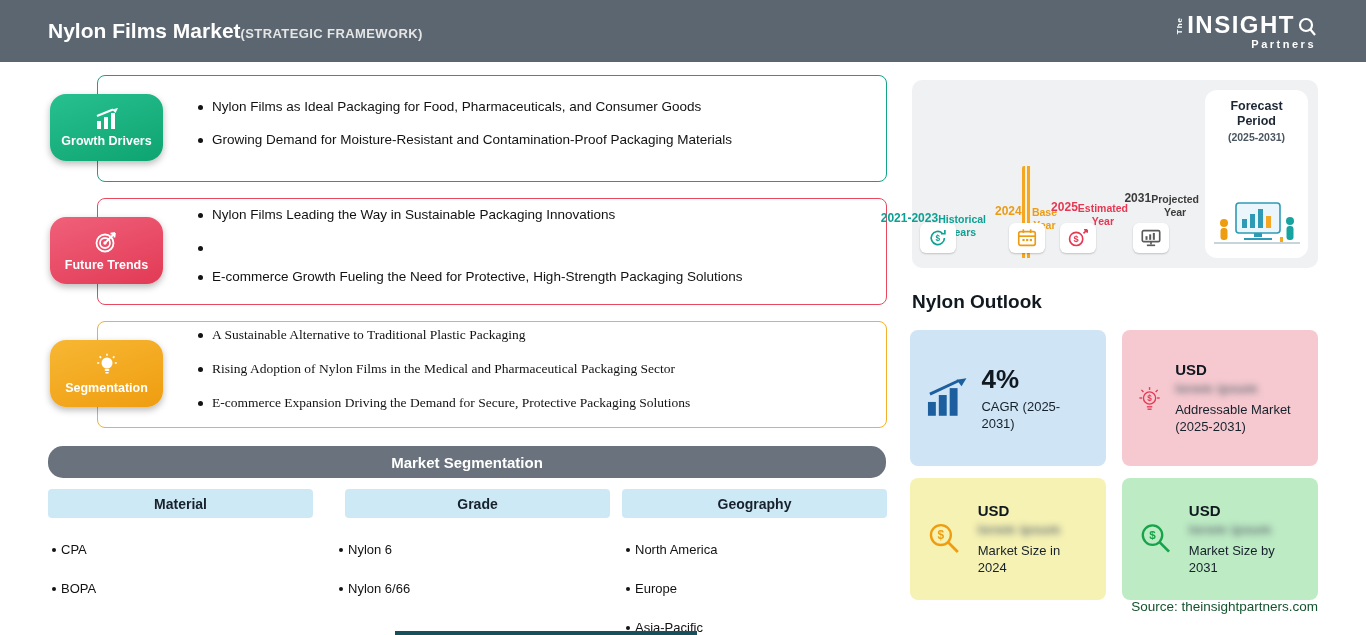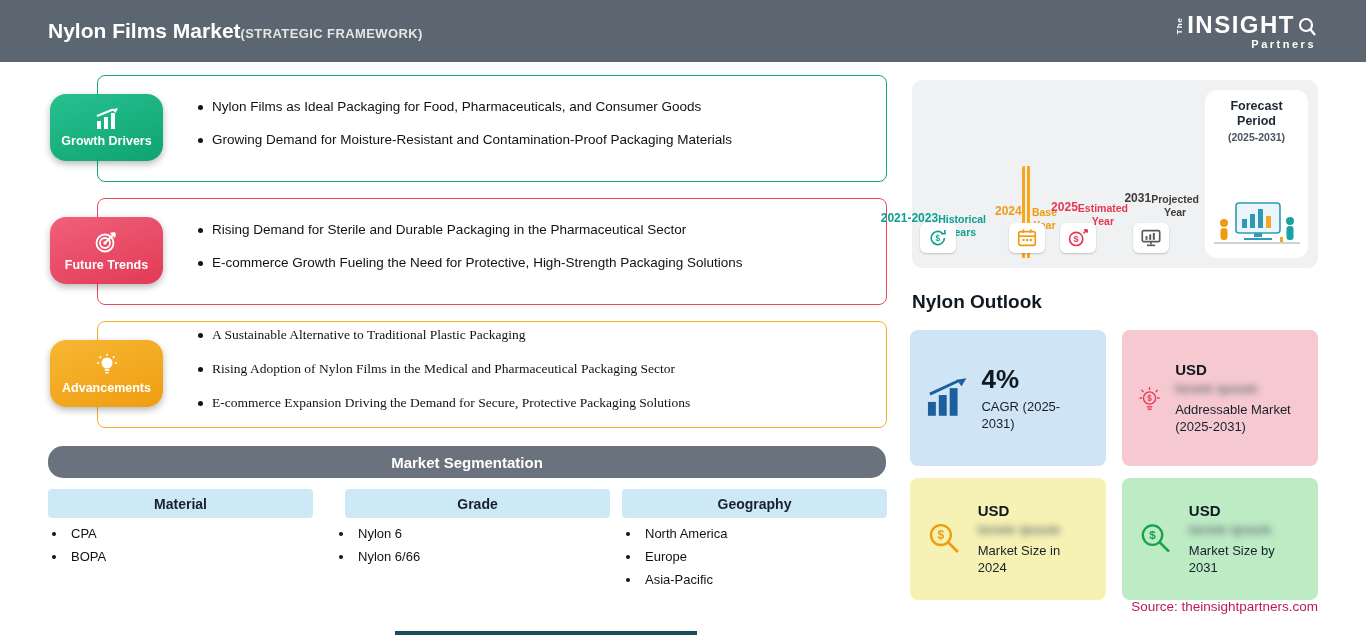--- a/index.html
+++ b/index.html
@@ -36,21 +36,21 @@
 
   
   .seg-title { position:absolute; left:48px; top:446px; width:838px; height:32px; background:#6a737d;
                border-radius:15px; color:#fff; font-weight:700; font-size:15px;
                display:flex; align-items:center; justify-content:center; }
   .seg-h { position:absolute; top:489px; width:265px; height:29px; background:#cde9f6; border-radius:4px;
            display:flex; align-items:center; justify-content:center; font-weight:700; font-size:14px; color:#16212b; }
   .h0 { left:48px; } .h1 { left:345px; } .h2 { left:622px; }
   .seg-items { position:absolute; top:526px; display:flex; flex-direction:column; gap:8px; font-size:13px; color:#121212; }
   .i0 { left:52px; } .i1 { left:339px; } .i2 { left:626px; }
-  .seg-item { display:flex; gap:15px; align-items:flex-start; }
+  .seg-item { display:flex; gap:5px; align-items:flex-start;margin-top:16px; }
   .sdot { flex:0 0 4px; width:4px; height:4px; border-radius:50%; background:#141414; margin-top:6px; }
 
   
   .tl-card { position:absolute; left:912px; top:80px; width:406px; height:188px; background:#f0f1f3;
              border-radius:10px; display:flex; gap:6px; padding:10px; }
   .tl-bars { flex:1; display:flex; align-items:flex-end; gap:9px; padding-left:2px; }
   .tl-col { width:62px; display:flex; flex-direction:row; align-items:center; justify-content:flex-end; }
   .tl-year { font-weight:800; font-size:12px; margin-bottom:3px; white-space:nowrap; }
   .y0 { color:#0ca192; } .y1 { color:#ec9c13; } .y2 { color:#e63753; } .y3 { color:#3c3c3c; }
   .tl-bar { width:58px; position:relative; border-radius:2px 2px 0 0; }
@@ -75,21 +75,21 @@
   .c0 { left:910px;  top:330px; height:136px; background:#cfe4f4; }
   .c1 { left:1122px; top:330px; height:136px; background:#f6c9d0; }
   .c2 { left:910px;  top:478px; height:122px; background:#f6f2b4; }
   .c3 { left:1122px; top:478px; height:122px; background:#bdebc4; }
   .card-text { display:flex; flex-direction:column; }
   .card-val { font-size:26px; font-weight:800; color:#101820; }
   .card-cur { font-size:15px; font-weight:800; color:#101820; }
   .blurval { filter:blur(3.5px); font-weight:700; color:#5f6a72; font-size:13px; letter-spacing:.5px; margin:3px 0 2px; }
   .card-label { font-size:13px; color:#16212b; margin-top:4px; line-height:1.3; }
 
-  .src { position:absolute; right:48px; top:599px; font-size:13.5px; color:#be185d; }
+  .src { position:absolute; right:48px; top:599px; font-size:13.5px; color:#14532d; }
   .bottom-bar { position:absolute; left:395px; bottom:0; width:302px; height:4px; background:#174f5c; }
 </style>
 </head>
 <body>
 
 <div class="page">
 
   <div class="hdr">
     <div>
       <span class="hdr-title">Nylon Films Market</span><span class="hdr-sub">(STRATEGIC FRAMEWORK)</span>
@@ -124,21 +124,24 @@
       <rect x="19" y="5" width="4" height="16" fill="#fff"></rect>
       <path d="M5 8 L21 1.5" stroke="#fff" stroke-width="2" fill="none"></path>
       <polygon points="26,0 20,1.5 23.5,5" fill="#fff"></polygon>
     </svg>
     <span class="pill-label">Growth Drivers</span>
   </div>
 
   <div class="sec-box b1">
     <div class="bullet">
         <span class="dot"></span>
-        <span>Rising Demand for Sterile and Durable Packaging in the Pharmaceutical Sector</span>
+        <span>Nylon Films Leading the Way in Sustainable Packaging Innovations</span>
+      </div>
+    <div class="bullet">
+        <span class="dot"></span>
       </div>
     <div class="bullet">
         <span class="dot"></span>
         <span>E-commerce Growth Fueling the Need for Protective, High-Strength Packaging Solutions</span>
       </div>
   </div>
   <div class="pill p1">
     <svg width="26" height="24" viewBox="0 0 26 24">
       <circle cx="11" cy="13" r="8.5" fill="none" stroke="#fff" stroke-width="1.8"></circle>
       <circle cx="11" cy="13" r="5" fill="none" stroke="#fff" stroke-width="1.8"></circle>
@@ -168,21 +171,21 @@
       <rect x="9.6" y="16" width="4.8" height="2" rx="1" fill="#fff"></rect>
       <rect x="10.2" y="19" width="3.6" height="1.6" rx="0.8" fill="#fff"></rect>
       <g stroke="#fff" stroke-width="1.5">
         <line x1="12" y1="0.8" x2="12" y2="2.8"></line>
         <line x1="4.6" y1="3.4" x2="6.1" y2="4.9"></line>
         <line x1="19.4" y1="3.4" x2="17.9" y2="4.9"></line>
         <line x1="2.2" y1="10" x2="4.2" y2="10"></line>
         <line x1="19.8" y1="10" x2="21.8" y2="10"></line>
       </g>
     </svg>
-    <span class="pill-label">Advancements</span>
+    <span class="pill-label">Segmentation</span>
   </div>
 
   <div class="seg-title">
     <span>Market Segmentation</span>
   </div>
   <div class="seg-h h0">
       <span>Material</span>
     </div>
   <div class="seg-h h1">
       <span>Grade</span>

